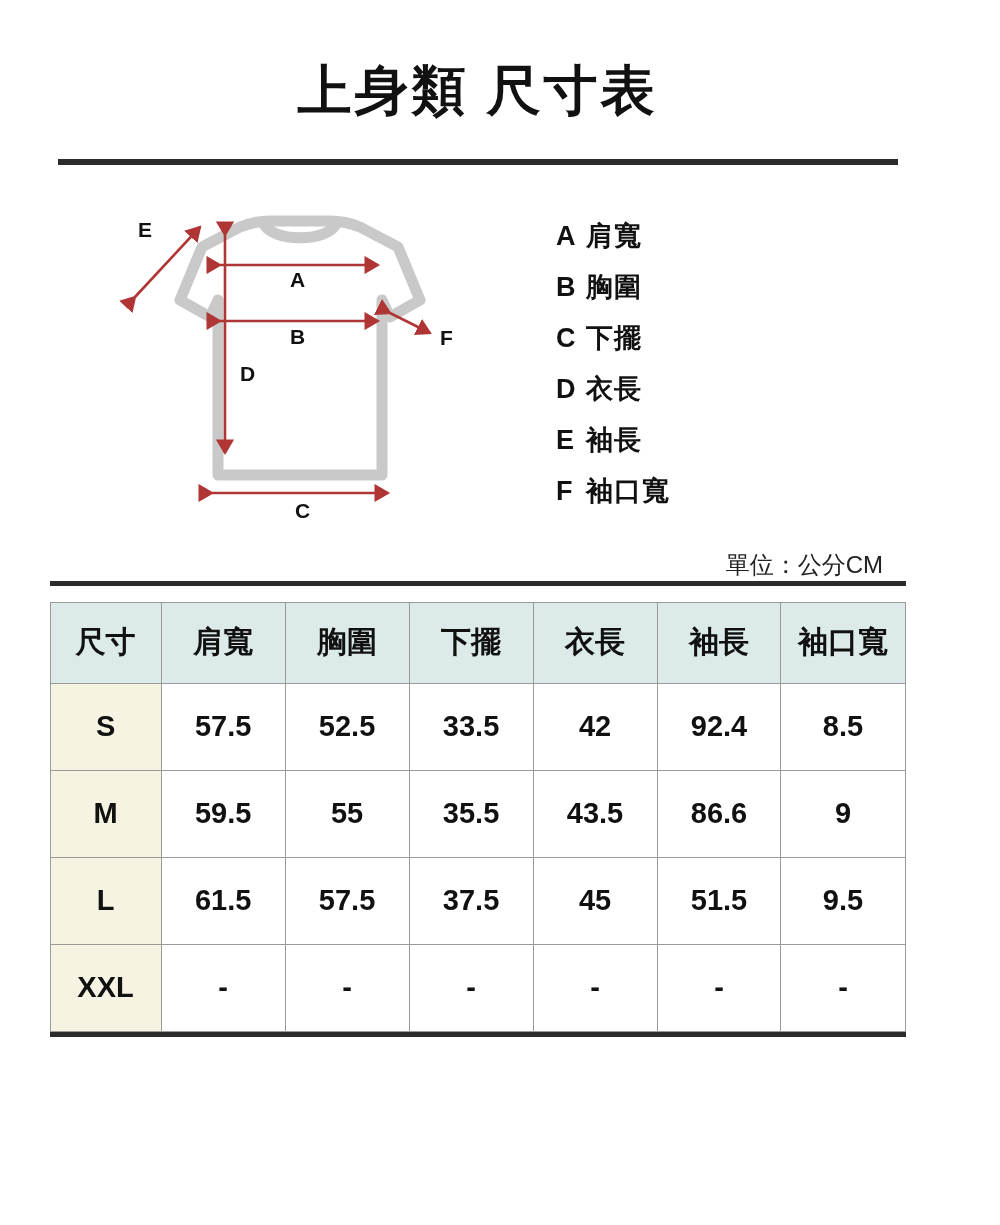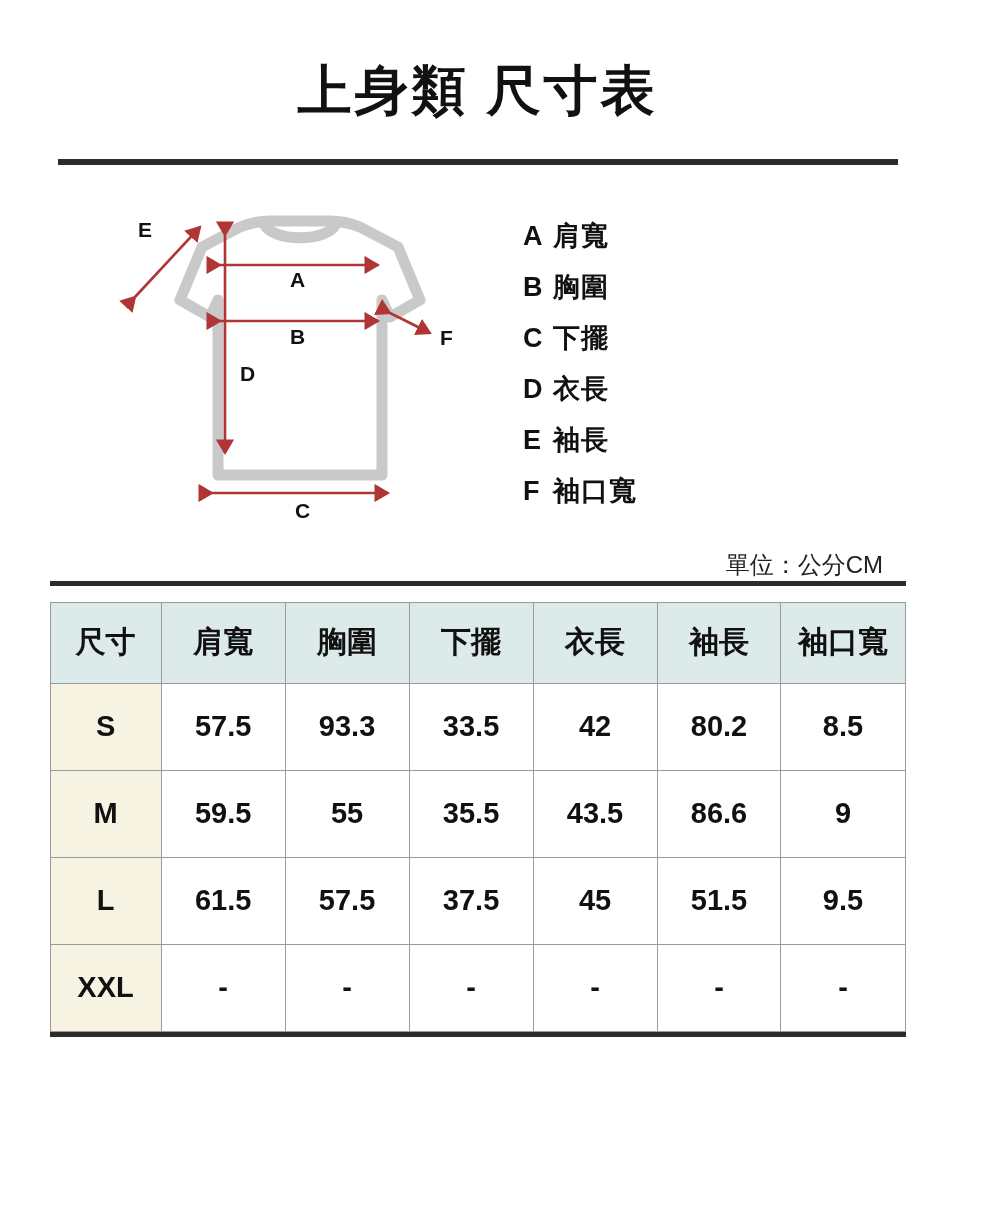--- a/index.html
+++ b/index.html
@@ -47,21 +47,21 @@
     padding-left: 90px;
     box-sizing: border-box;
   }
   .diagram {
     width: 420px;
     height: 330px;
     position: relative;
     flex: none;
   }
   .legend {
-    margin-left: 13px;
+    margin-left: 46px;
     padding-top: 18px;
   }
   .legend-row {
     font-size: 27px;
     font-weight: bold;
     color: #111;
     line-height: 1.0;
     margin-bottom: 24px;
     letter-spacing: 1px;
     white-space: nowrap;
@@ -219,24 +219,24 @@
           <th>下擺</th>
           <th>衣長</th>
           <th>袖長</th>
           <th>袖口寬</th>
         </tr>
       </thead>
       <tbody>
         <tr>
           <td class="sizecol">S</td>
           <td>57.5</td>
-          <td>93.3</td>
+          <td>52.5</td>
           <td>33.5</td>
           <td>42</td>
-          <td>80.2</td>
+          <td>92.4</td>
           <td>8.5</td>
         </tr>
         <tr>
           <td class="sizecol">M</td>
           <td>59.5</td>
           <td>55</td>
           <td>35.5</td>
           <td>43.5</td>
           <td>86.6</td>
           <td>9</td>

